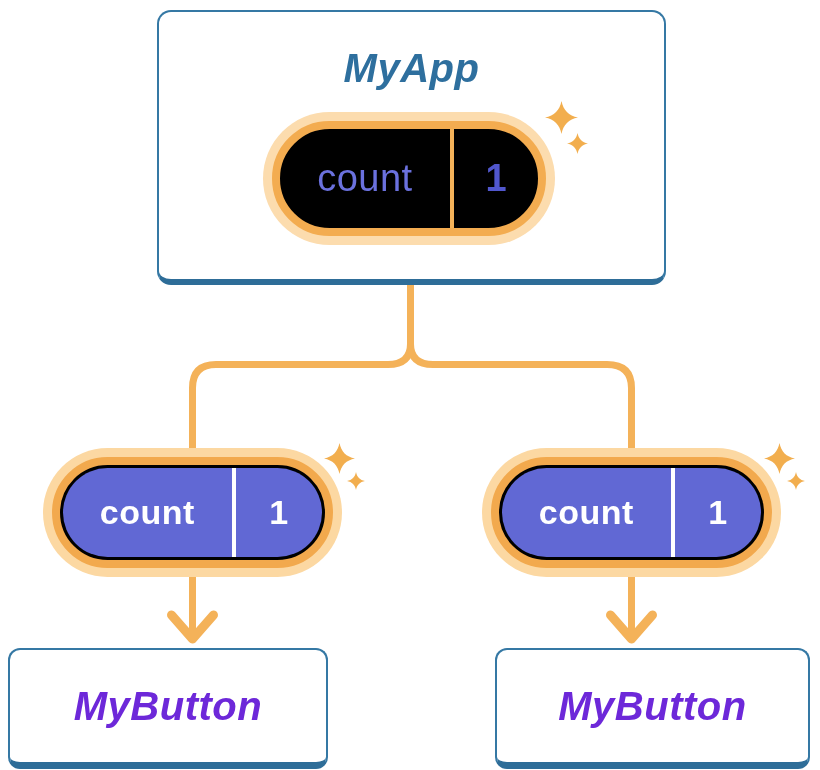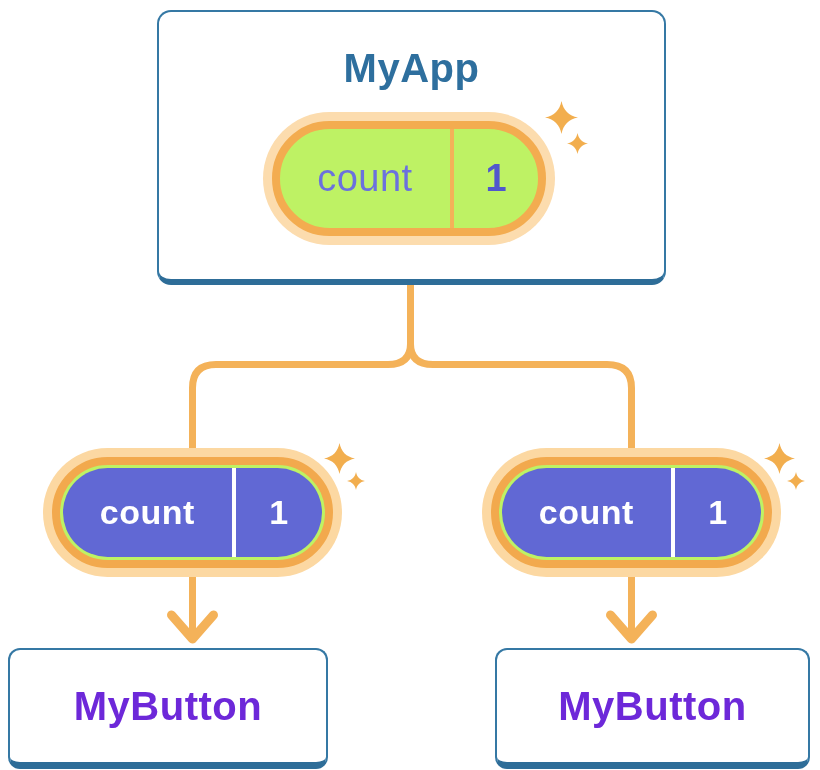--- a/index.html
+++ b/index.html
@@ -17,20 +17,21 @@
     z-index: 0;
   }
   .component-card {
     position: absolute;
     background: #ffffff;
     border: 2px solid #3578a4;
     border-bottom: 6px solid #2e6d98;
     border-radius: 14px;
     box-sizing: border-box;
     z-index: 1;
+    font-style: italic;
   }
   #myapp-card { left: 157px; top: 10px; width: 509px; height: 275px; }
   .card-title {
     position: absolute;
     left: 0; right: 0;
     text-align: center;
     font-size: 40px;
     font-weight: 600;
     color: #2e6f9e;
     letter-spacing: 0.5px;
@@ -60,21 +61,21 @@
     border-radius: 999px;
     background: #fcd8a2;
     padding: 9px;
     z-index: 2;
   }
   .pill-ring {
     box-sizing: border-box;
     width: 100%; height: 100%;
     border: 8px solid #f2a94d;
     border-radius: 999px;
-    background: #bef264;
+    background: #000000;
     overflow: hidden;
     display: flex;
   }
   
   #state-pill-root { left: 263px; top: 112px; width: 292px; height: 133px; background: #fcdcae; }
   #state-pill-root .pill-ring { border-color: #f3ac50; }
   .seg {
     display: flex;
     align-items: center;
     justify-content: center;

